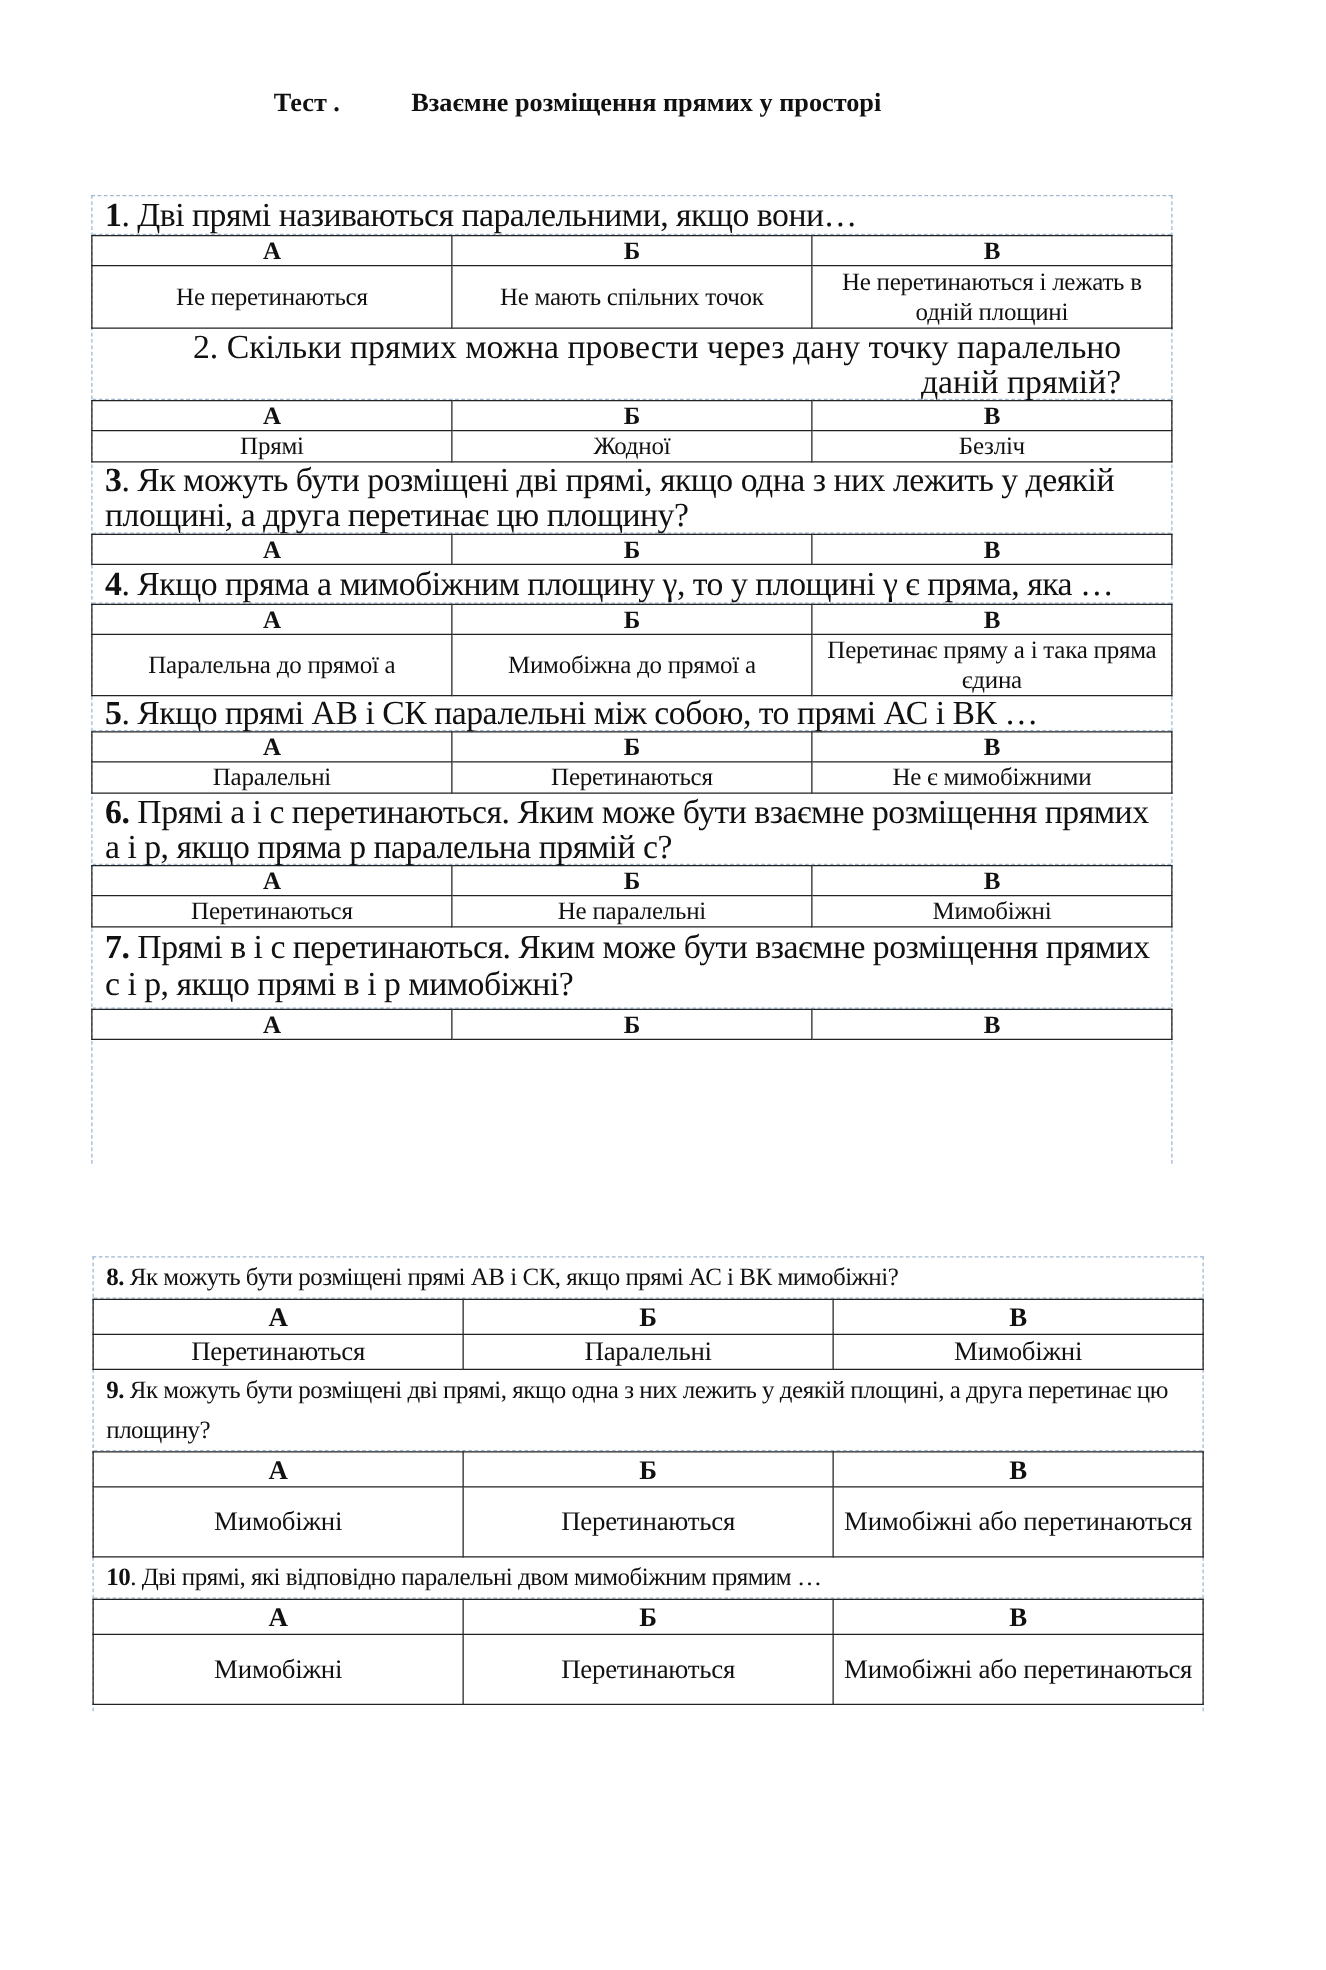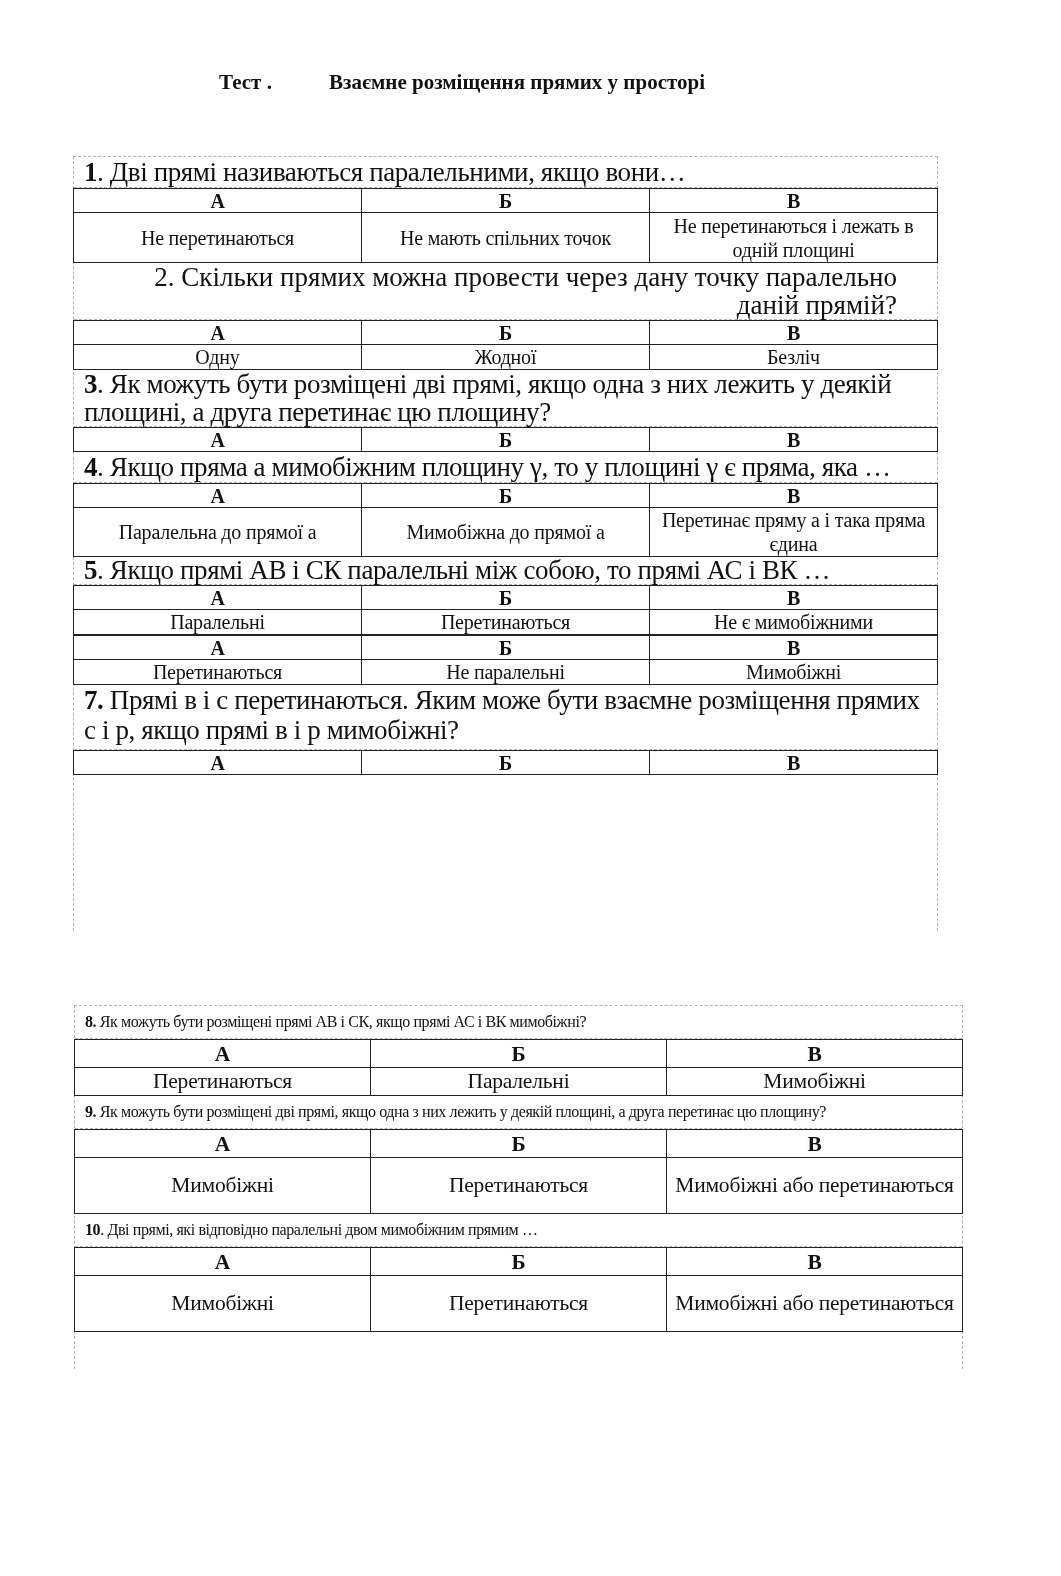--- a/index.html
+++ b/index.html
@@ -30,21 +30,21 @@
 
   table.ans {
     border-collapse: collapse; width: calc(100% + 2px); margin-left: -1px; table-layout: fixed;
   }
   table.ans td {
     border: 1.5px solid #222; text-align: center; font-size: 20.5px; line-height: 24px; padding: 0 4px;
     letter-spacing: -0.2px;
   }
   table.ans tr.hdr td { font-weight: bold; height: 23px; line-height: 22px; }
   .b1 table.ans td { font-size: 20px; }
-  .b2 .q { font-size: 16px; line-height: 32px; }
+  .b2 .q { font-size: 20px; line-height: 32px; }
   .b2 table.ans td { font-size: 21.5px; line-height: 27px; }
   .b2 table.ans tr.hdr td { height: 27px; }
 </style>
 </head>
 <body>
 
 <div class="title">
   <span class="t1">Тест .</span>
   <span class="t2">Взаємне розміщення прямих у просторі</span>
 </div>
@@ -69,21 +69,21 @@
 
   <div class="q center" style="line-height:28px;padding:0 40px"><span>2. Скільки прямих можна провести через дану точку паралельно даній прямій?</span></div>
   <table class="ans">
     <tbody>
         <tr class="hdr">
       <td>А</td>
       <td>Б</td>
       <td>В</td>
     </tr>
     <tr>
-      <td>Одну</td>
+      <td>Прямі</td>
       <td>Жодної</td>
       <td>Безліч</td>
     </tr>
   </tbody>
     </table>
 
   <div class="q" style="line-height:28px"><b>3</b><span>. Як можуть бути розміщені дві прямі, якщо одна з них лежить у деякій площині, а друга перетинає цю площину?</span></div>
   <table class="ans">
     <tbody>
         <tr class="hdr">
@@ -119,20 +119,21 @@
       <td>В</td>
     </tr>
     <tr>
       <td>Паралельні</td>
       <td>Перетинаються</td>
       <td>Не є мимобіжними</td>
     </tr>
   </tbody>
     </table>
 
+  <div class="q" style="line-height:28px"><b>6.</b><span> Прямі a і c перетинаються. Яким може бути взаємне розміщення прямих a і p, якщо пряма p паралельна прямій c?</span></div>
   <table class="ans">
     <tbody>
         <tr class="hdr">
       <td>А</td>
       <td>Б</td>
       <td>В</td>
     </tr>
     <tr>
       <td>Перетинаються</td>
       <td>Не паралельні</td>

